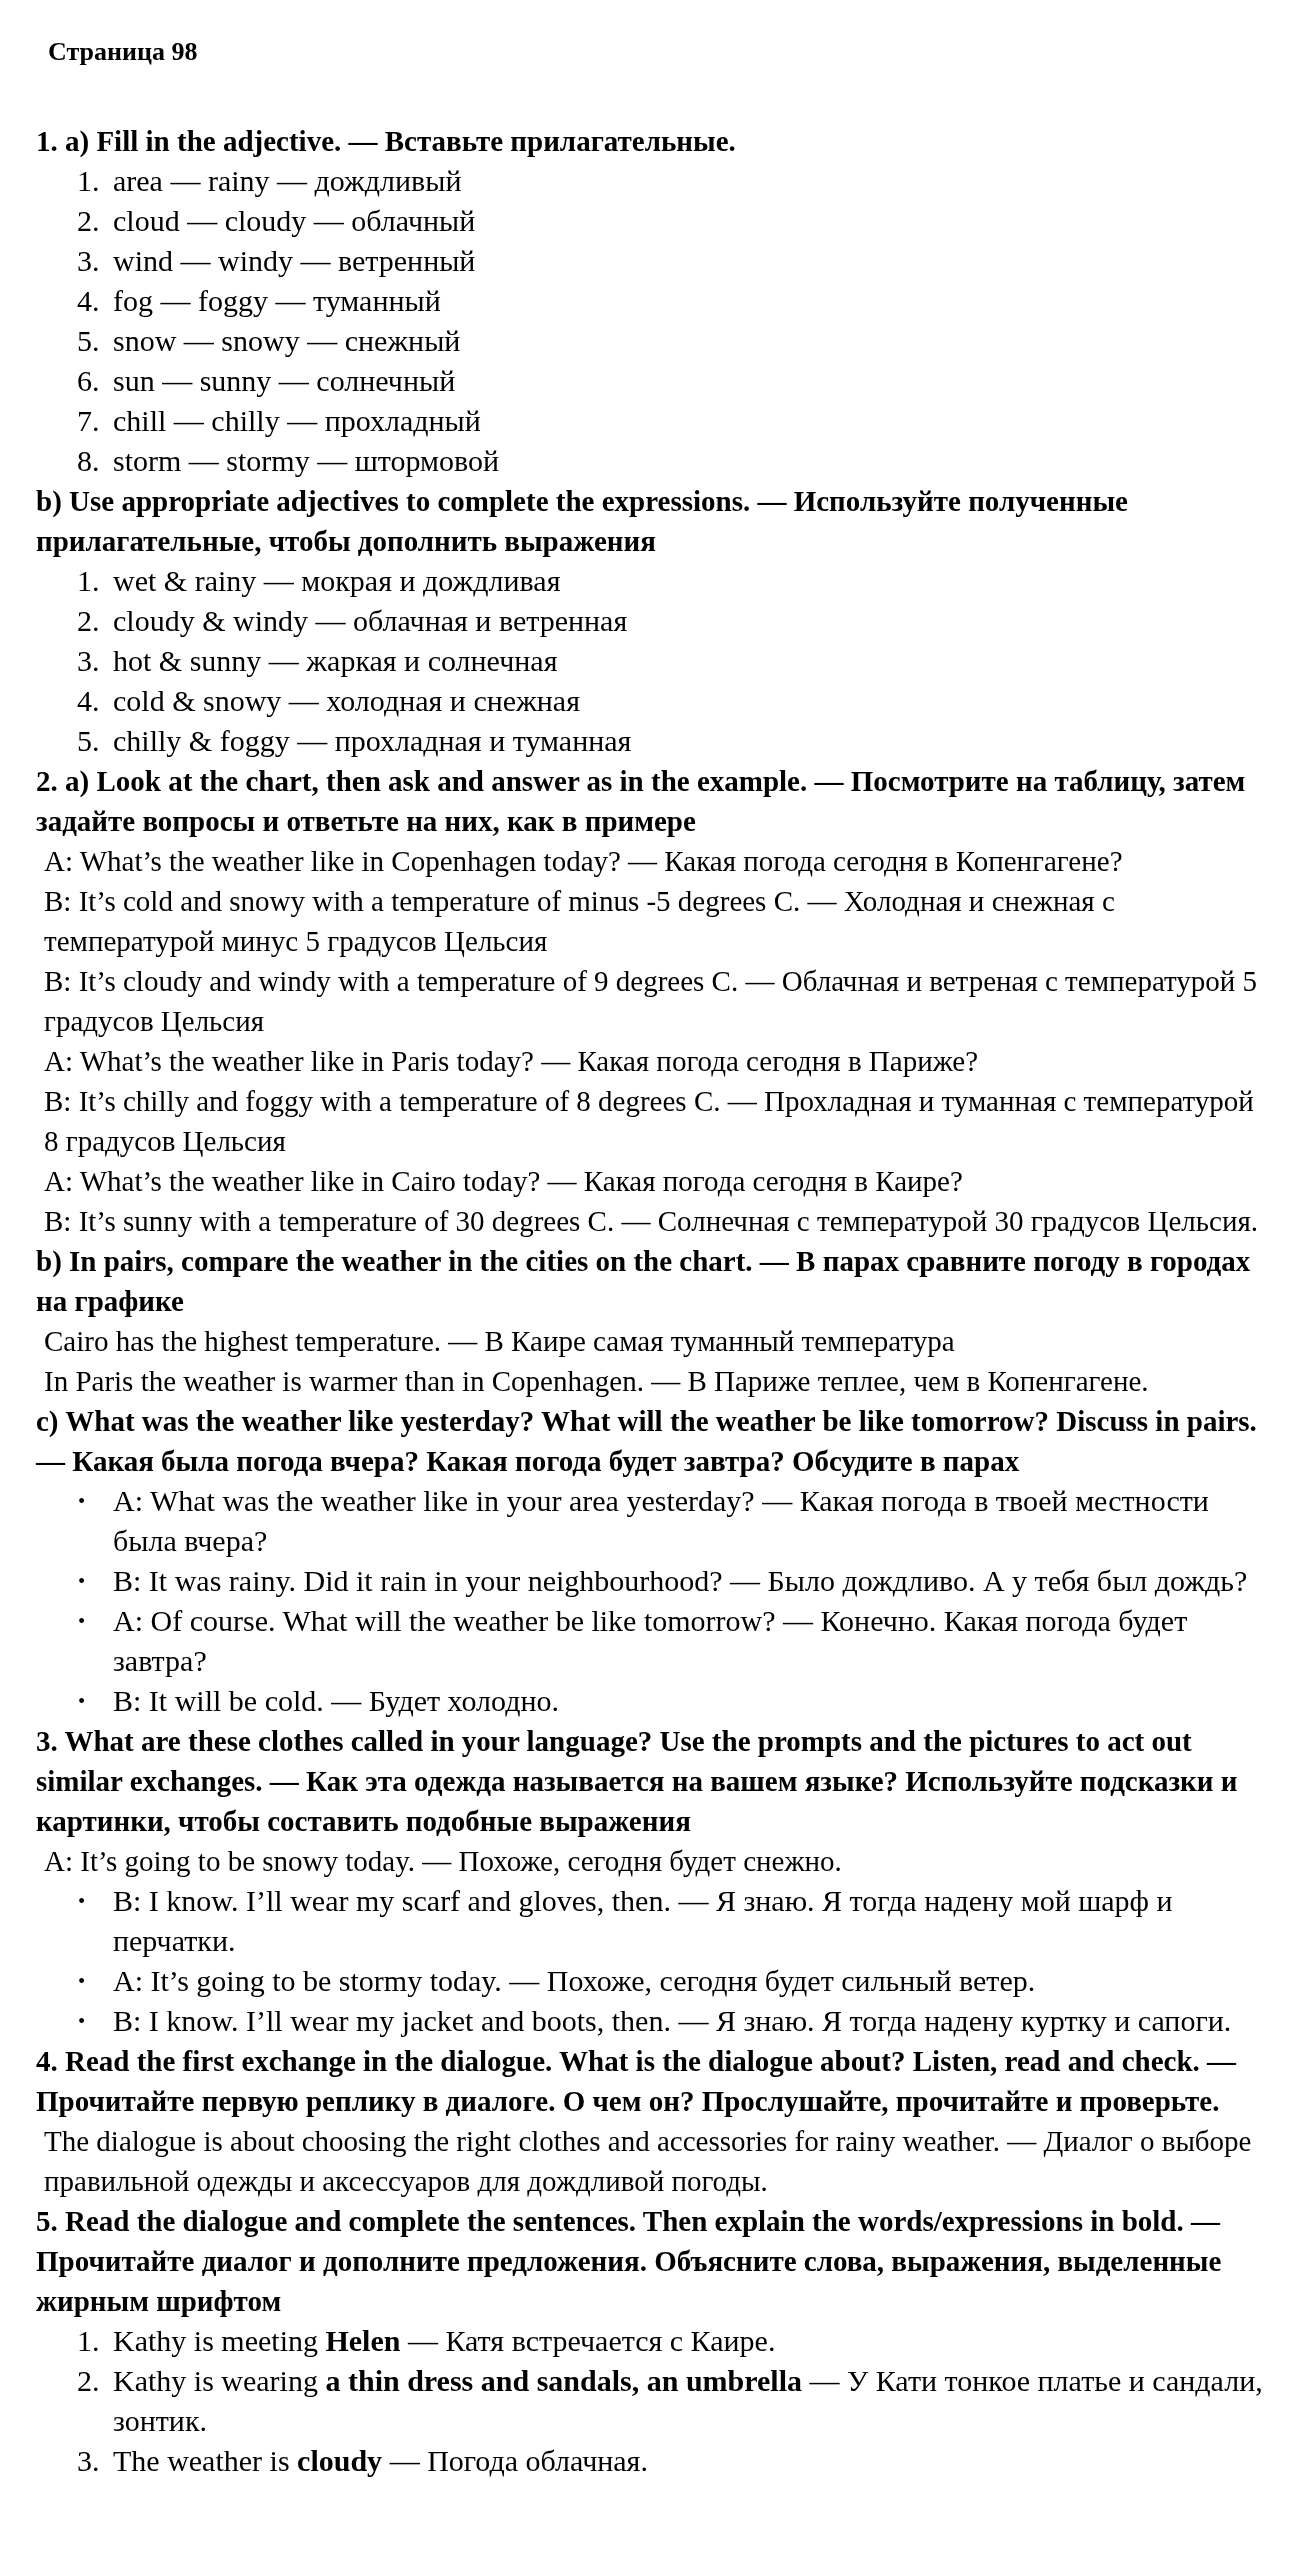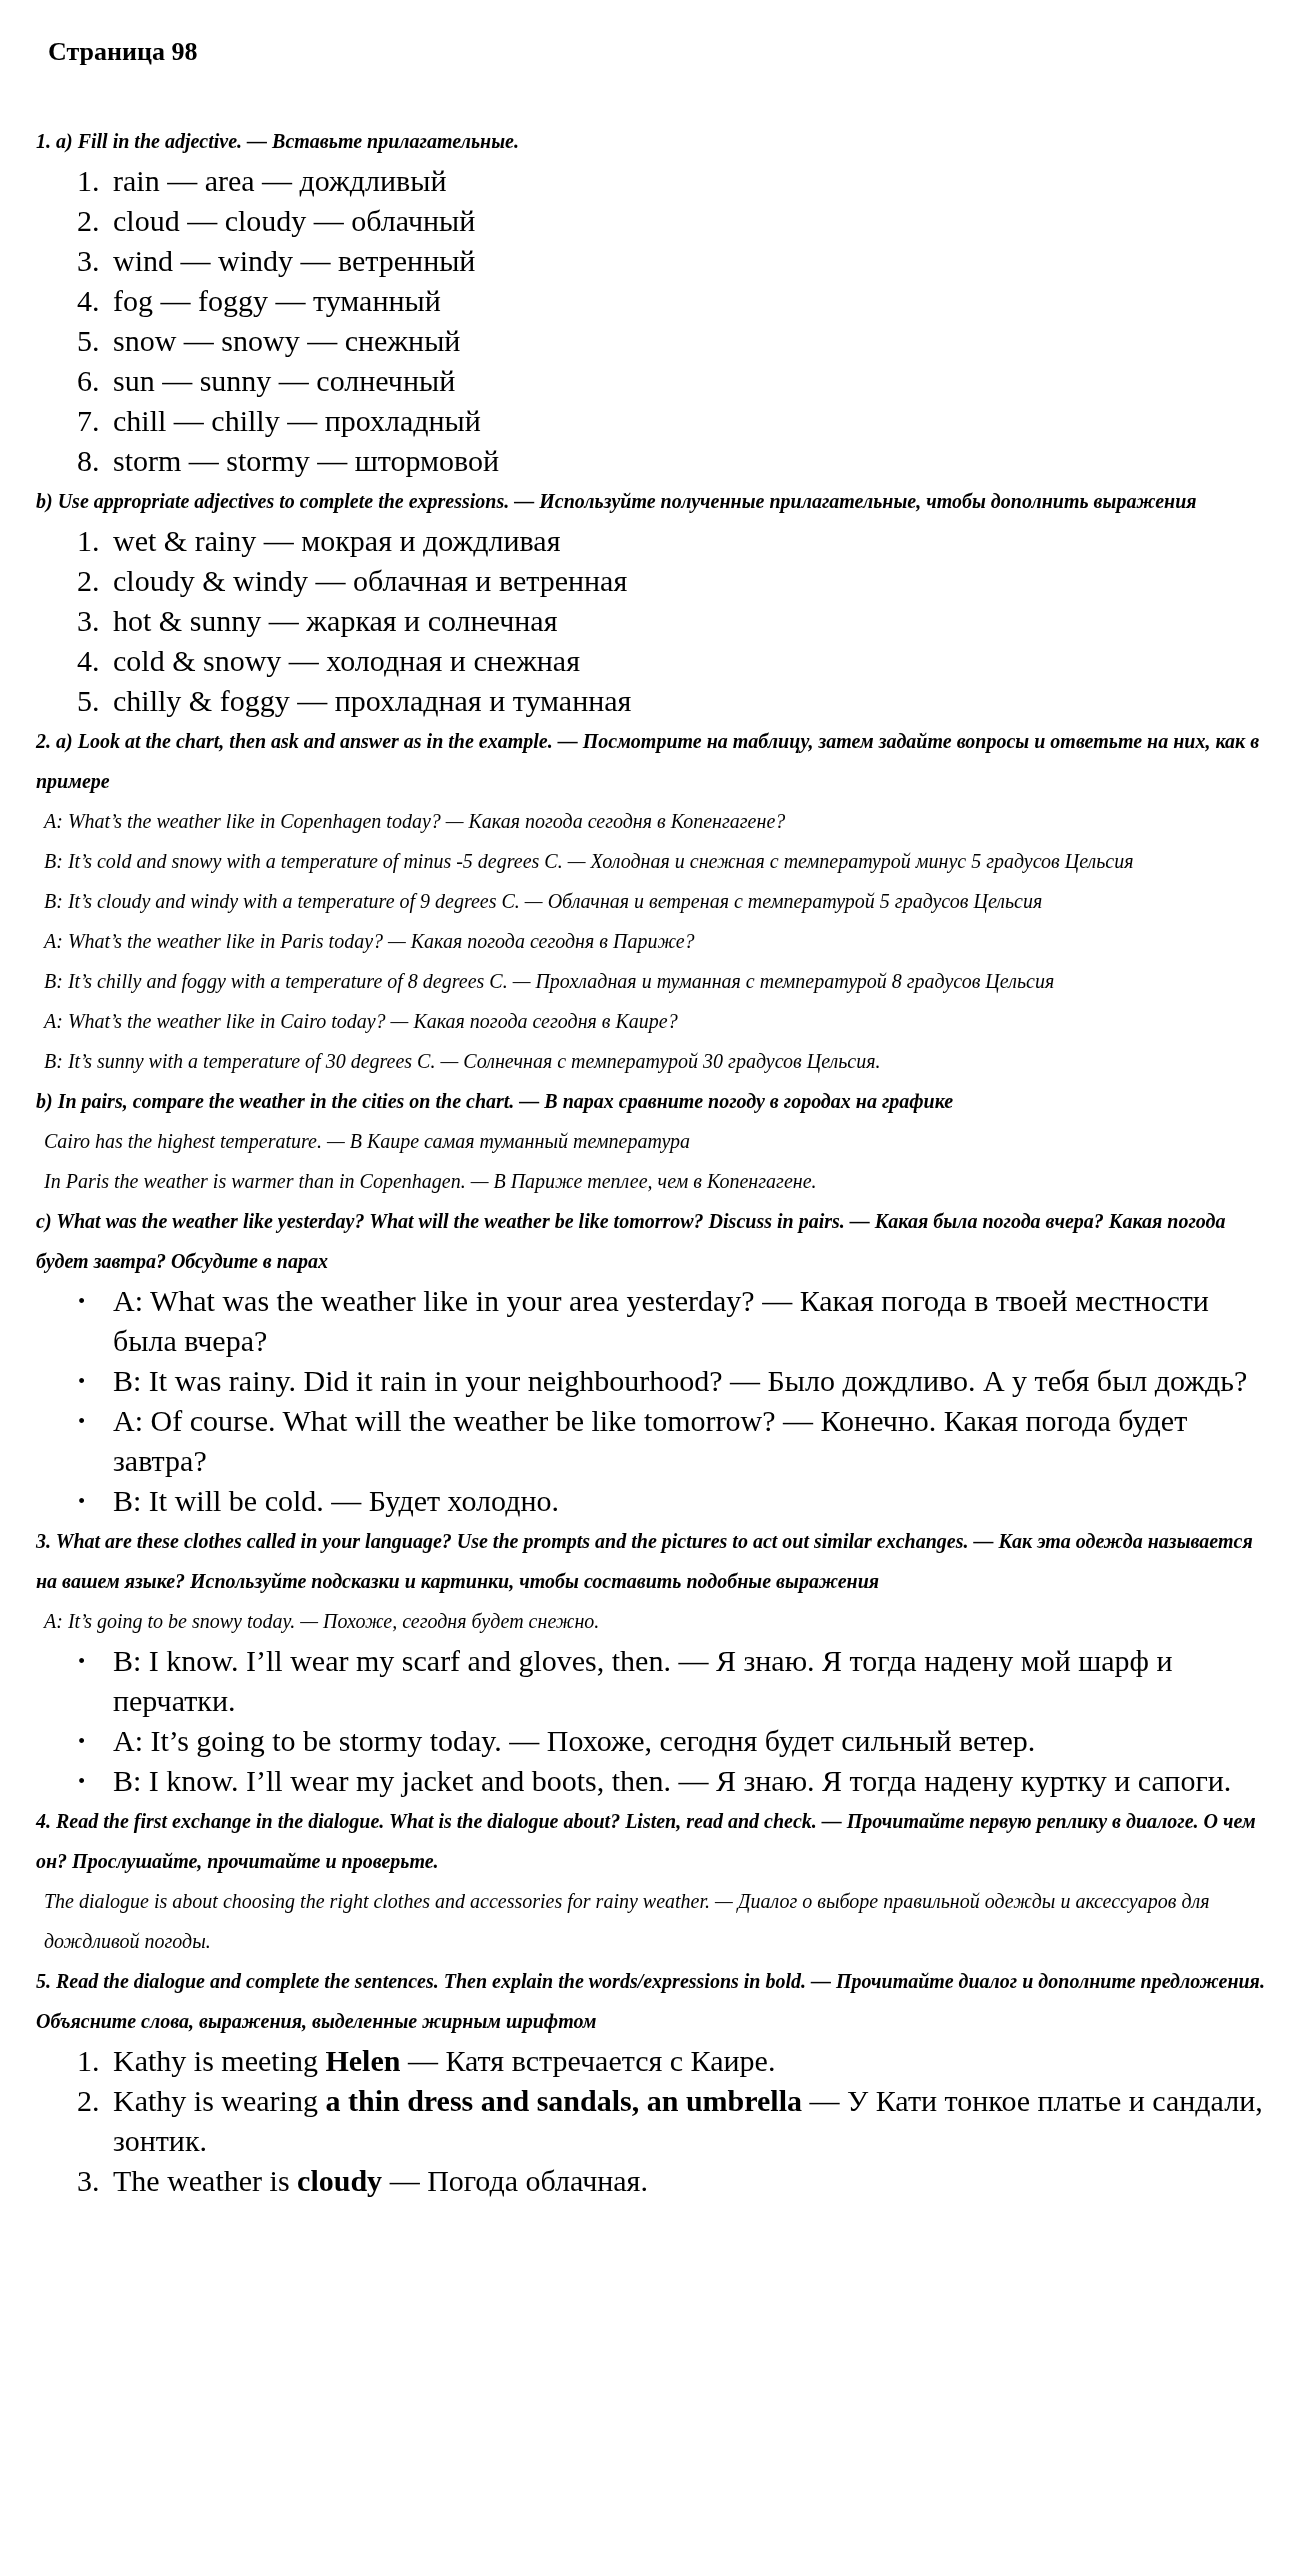--- a/index.html
+++ b/index.html
@@ -14,25 +14,24 @@
       width: 1239px;
       box-sizing: content-box;
     }
     .page-title {
       font-weight: bold;
       font-size: 26px;
       line-height: 31px;
       margin: 0 0 54px 12px;
     }
     .line {
-      font-size: 20px;
+      font-size: 29px;
       line-height: 40px;
       margin: 0;
       max-width: 1278px;
-      font-style: italic;
     }
     .heading { font-weight: bold; }
     .body-text { font-weight: normal; margin-left: 8px; }
     ol.num-list, ul.bullet-list {
       margin: 0;
       padding: 0;
       list-style: none;
     }
     ol.num-list li, ul.bullet-list li {
       position: relative;
@@ -56,21 +55,21 @@
 </head>
 <body>
 
 <div class="page">
 
   <div class="page-title">Страница 98</div>
 
   <section>
     <p class="line heading">1. a) Fill in the adjective. — Вставьте прилагательные.</p>
     <ol class="num-list">
-      <li><span class="marker">1.</span><span>rain — area — дождливый</span></li>
+      <li><span class="marker">1.</span><span>area — rainy — дождливый</span></li>
       <li><span class="marker">2.</span><span>cloud — cloudy  — облачный</span></li>
       <li><span class="marker">3.</span><span>wind — windy — ветренный</span></li>
       <li><span class="marker">4.</span><span>fog — foggy — туманный</span></li>
       <li><span class="marker">5.</span><span>snow — snowy — снежный</span></li>
       <li><span class="marker">6.</span><span>sun — sunny — солнечный</span></li>
       <li><span class="marker">7.</span><span>chill — chilly — прохладный</span></li>
       <li><span class="marker">8.</span><span>storm — stormy — штормовой</span></li>
     </ol>
     <p class="line heading">b) Use appropriate adjectives to complete the expressions. — Используйте полученные прилагательные, чтобы дополнить выражения</p>
     <ol class="num-list">

